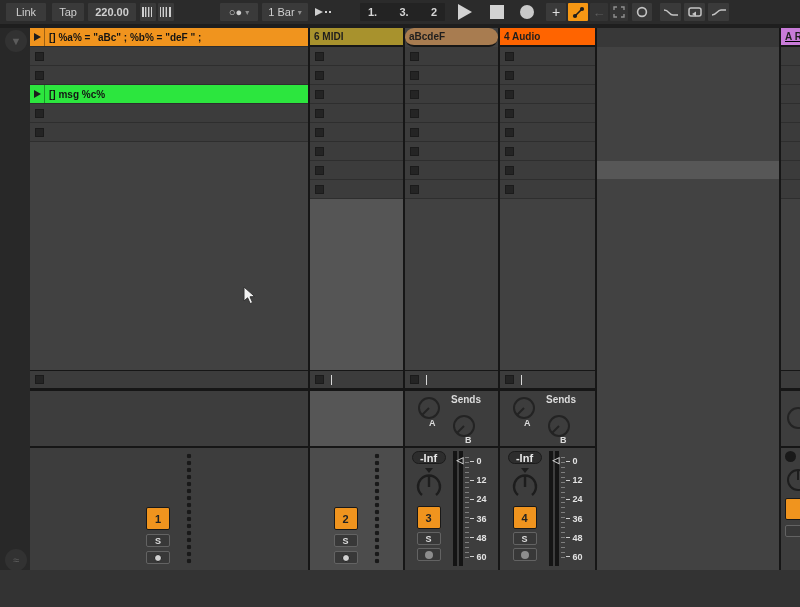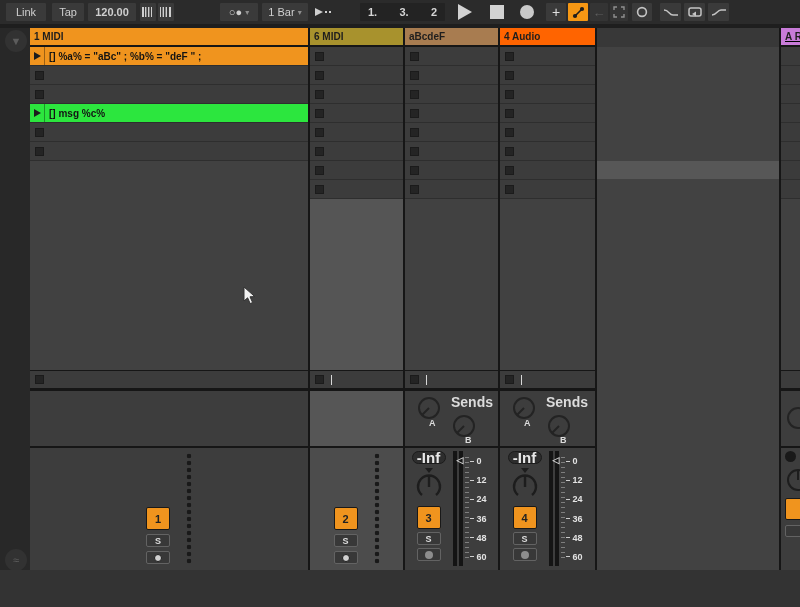--- a/index.html
+++ b/index.html
@@ -31,42 +31,42 @@
     color:#5c5c5c; display:flex; align-items:center; justify-content:center; font-size:11px; }
   
   .session { position:absolute; left:30px; top:28px; width:770px; height:542px;
     background:#161616; display:flex; gap:2px; overflow:hidden; }
   .col { display:flex; flex-direction:column; background:#414141; overflow:hidden; }
   .col-t1 { width:278px; } .col-t2 { width:93px; } .col-t3 { width:93px; } .col-t4 { width:95px; }
   .col-mid { width:182px; background:#424242; position:relative; }
   .col-ret { width:19px;text-decoration:underline; }
   .hdr { height:19px; border-bottom:2px solid #161616; font-size:10px; font-weight:bold;
     color:#1e1e1e; line-height:17px; padding-left:4px; overflow:hidden; white-space:nowrap; }
-  .hdr-t1 { background:#f0941e; } .hdr-t2 { background:#a8922d; } .hdr-t3 { background:#a87c50; }
+  .hdr-t1 { background:#f0941e; } .hdr-t2 { background:#a8922d; } .hdr-t3 { background:#a87c50;border-radius:9px; }
   .hdr-t4 { background:#ff6400; } .hdr-ret { background:#c87bd8; }
   .slots { height:152px; }
   .slot { height:19px; border-bottom:1px solid #2e2e2e; background:#3c3c3c; display:flex; align-items:center; }
   .stop-sq { width:9px; height:9px; background:#242424; border:1px solid #1b1b1b; margin-left:5px; flex:none; }
   .clip { padding:0; }
   .clip-zone { width:15px; height:100%; flex:none; display:flex; align-items:center; justify-content:center;
     border-right:1px solid rgba(0,0,0,0.35); }
   .clip-tri { width:0; height:0; border-left:7px solid #1d1d1d; border-top:4.5px solid transparent; border-bottom:4.5px solid transparent; }
   .clip-txt { font-size:10px; font-weight:bold; color:#141414; padding-left:4px; white-space:nowrap; overflow:hidden; }
   .clip-orange { background:#f0941e; } .clip-yellow { background:#f0e87e; }
   .clip-green1 { background:#2ce63e; } .clip-green2 { background:#17f23e; }
   .plain { flex:1; background:#414141; }
   .plain-sel { background:#555555; }
   .divider1 { height:1px; background:#161616; flex:none; }
   .divider3 { height:3px; background:#161616; flex:none; }
   .divider2 { height:2px; background:#161616; flex:none; }
   .stop-row { height:17px; background:#3c3c3c; display:flex; align-items:center; flex:none; }
   .input-line { width:1px; height:10px; background:#d8d8d8; margin-left:7px; }
   .sends-panel { height:55px; background:#3d3d3d; position:relative; flex:none; }
   .sends-sel { background:#565656; }
-  .sends-title { position:absolute; left:46px; top:3px; font-size:14px; font-weight:bold; color:#dcdcdc; }
+  .sends-title { position:absolute; left:46px; top:3px; font-size:10px; font-weight:bold; color:#dcdcdc; }
   .knobA { position:absolute; left:11px; top:4px; }
   .knobB { position:absolute; left:46px; top:22px; }
   .send-lblA { position:absolute; left:24px; top:27px; font-size:9px; font-weight:bold; color:#dcdcdc; }
   .send-lblB { position:absolute; left:60px; top:44px; font-size:9px; font-weight:bold; color:#dcdcdc; }
   .mixer { height:122px; background:#3d3d3d; flex:none; }
   .mixer-sel { background:#4c4c4c; }
   .midi-mixer { display:flex; justify-content:center; gap:16px; padding:4px 0 6px; }
   .mstack { display:flex; flex-direction:column; justify-content:flex-end; align-items:center; gap:4px; }
   .dot-meter { width:6px; align-self:stretch; margin-top:1px;
     background-image:radial-gradient(circle at 3px 3px, #191919 2px, transparent 2.6px);
@@ -75,21 +75,21 @@
     color:#222; font-size:11px; font-weight:bold; display:flex; align-items:center; justify-content:center; }
   .s-btn { width:24px; height:13px; background:#383838; border:1px solid #636363; border-radius:2px;
     color:#ddd; font-size:9px; font-weight:bold; display:flex; align-items:center; justify-content:center; }
   .arm-btn { width:24px; height:13px; background:#383838; border:1px solid #636363; border-radius:2px;
     display:flex; align-items:center; justify-content:center; }
   .arm-dot-midi { width:8px; height:8px; border-radius:50%; background:#d0d0d0; border:1px solid #1c1c1c; }
   .arm-dot-audio { width:8px; height:8px; border-radius:50%; background:#8d8d8d; }
   .audio-mixer { display:flex; justify-content:center; gap:7px; padding:3px 2px 4px; }
   .vstack { display:flex; flex-direction:column; align-items:center; gap:3px; }
   .inf-pill { width:34px; height:13px; background:#2d2d2d; border:1px solid #1b1b1b; border-radius:8px;
-    color:#e8e8e8; font-size:15px; font-weight:bold; display:flex; align-items:center; justify-content:center; }
+    color:#e8e8e8; font-size:11px; font-weight:bold; display:flex; align-items:center; justify-content:center; }
   .meter-wrap { display:flex; align-self:stretch; }
   .bars { display:flex; gap:2px; }
   .bars i { width:4px; height:100%; background:#141414; display:block; }
   .ticks { width:4px; margin:6px 1px 4px 2px; opacity:.45;
     background:repeating-linear-gradient(to bottom, #cfcfcf 0 1px, transparent 1px 5px); }
   .scale { position:relative; width:22px; display:flex; flex-direction:column; justify-content:space-between;
     padding:5px 0 4px; font-size:9px; font-weight:bold; color:#e3e3e3; }
   .scale .lbl { display:flex; align-items:center; gap:3px; height:10px; }
   .scale .lbl i { width:4px; height:1px; background:#cfcfcf; display:block; }
   .scale-tri { position:absolute; left:-13px; top:4px; font-size:9px; color:#cfcfcf; }
@@ -103,21 +103,21 @@
   
   .bottom-zone { position:absolute; left:0; top:570px; width:800px; height:37px; background:#333333; }
   .cursor { position:absolute; left:243px; top:286px; z-index:50; }
 </style>
 </head>
 <body>
 
 <div class="toolbar">
   <div class="tb-btn" style="left:6px;width:40px;">Link</div>
   <div class="tb-btn" style="left:52px;width:32px;">Tap</div>
-  <div class="tb-btn" style="left:88px;width:48px;font-weight:bold;">120.00</div>
+  <div class="tb-btn" style="left:88px;width:48px;font-weight:bold;">220.00</div>
   <div class="tb-btn" style="left:140px;width:16px;">
     <svg width="12" height="12" viewBox="0 0 12 12">
         <rect x="0" y="1" width="2" height="10" fill="#cfcfcf"></rect>
         <rect x="3" y="1" width="1.4" height="10" fill="#cfcfcf"></rect>
         <rect x="6" y="1" width="1.4" height="10" fill="#cfcfcf"></rect>
         <rect x="9" y="1" width="1" height="10" fill="#cfcfcf"></rect>
       </svg>
   </div>
   <div class="tb-btn" style="left:158px;width:16px;">
     <svg width="12" height="12" viewBox="0 0 12 12">
@@ -206,21 +206,20 @@
       <span>≈</span>
     </div>
   <div class="round-btn" style="left:5px;top:548px;font-size:9px;">
       <span>▶</span>
     </div>
 </div>
 
 <div class="session">
 
   <div class="col col-t1">
-    <div class="hdr hdr-t1">1 MIDI</div>
     <div class="slots">
       <div class="slot clip clip-orange">
         <span class="clip-zone">
             <i class="clip-tri"></i>
           </span>
         <span class="clip-txt">[] %a% = "aBc" ; %b% = "deF  " ;</span>
       </div>
       <div class="slot">
           <span class="stop-sq"></span>
         </div>

